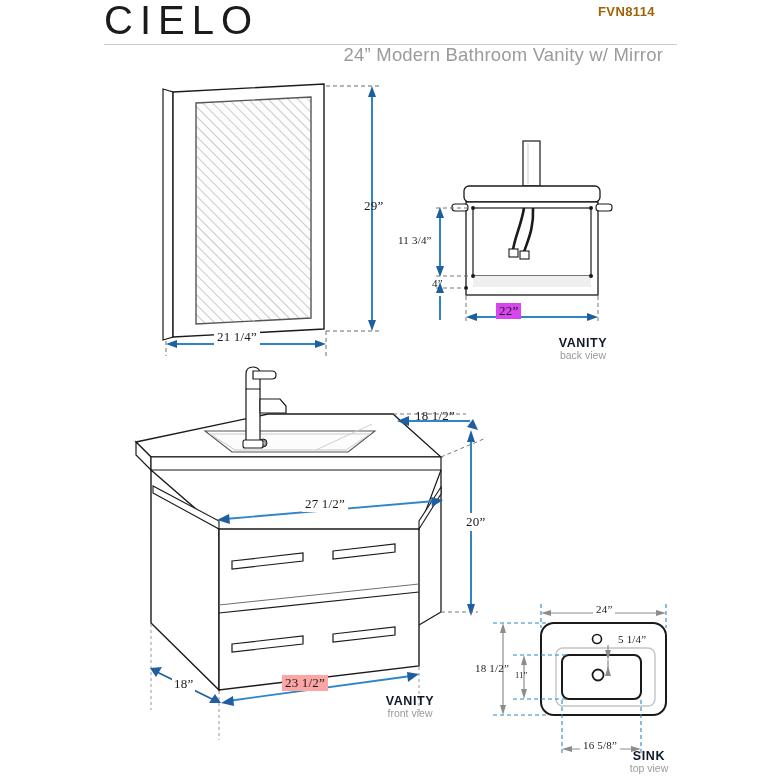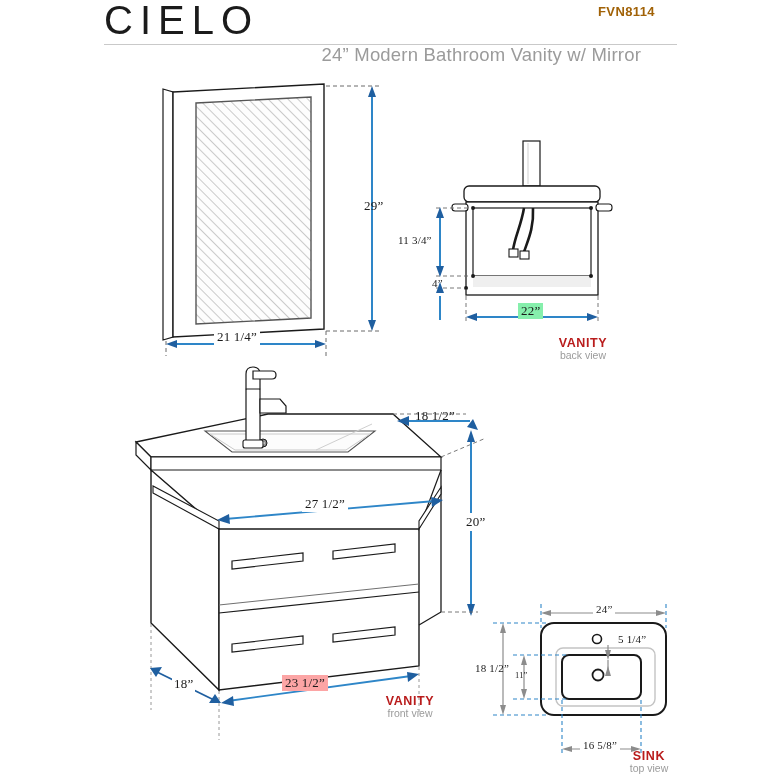--- a/index.html
+++ b/index.html
@@ -8,26 +8,26 @@
   .sheet{position:absolute;left:0;top:0;width:759px;height:781px;}
   svg{display:block;}
   .abs{position:absolute;}
 
   
   #brand-title{left:104px;top:-2px;font-size:40px;letter-spacing:7px;
      font-weight:300;color:#1b1b1b;font-family:"Liberation Sans",sans-serif;}
   #part-number{right:104px;top:4px;font-size:13px;font-weight:bold;
      color:#a16207;letter-spacing:.4px;}
   #header-rule{left:104px;top:44px;width:573px;height:1px;background:#c9c9c9;}
-  #product-subtitle{right:118px;top:44px;font-size:18.5px;color:#9b9b9b;
+  #product-subtitle{right:96px;top:44px;font-size:18.5px;color:#9b9b9b;
      font-weight:300;letter-spacing:.2px;}
 
   
   .caption{text-align:center;line-height:1.12;}
-  .caption .t{font-size:12.5px;font-weight:bold;color:#b91c1c;letter-spacing:.6px;}
+  .caption .t{font-size:12.5px;font-weight:bold;color:#0f172a;letter-spacing:.6px;}
   .caption .s{font-size:10.5px;color:#9b9b9b;font-weight:300;}
 
   
   .dim{position:absolute;font-size:13px;color:#1a1a1a;white-space:nowrap;
        font-family:Liberation Serif, serif;letter-spacing:.2px;}
   .dim.sm{font-size:11px;margin-left:8px;}
   .dim.xs{font-size:8.5px;}
 </style>
 </head>
 <body>
@@ -238,21 +238,21 @@
       <polygon points="562,749 572,746 572,752" fill="#8c8c8c"></polygon>
       <polygon points="641,749 631,746 631,752" fill="#8c8c8c"></polygon>
     </g>
   </svg>
 
   <div class="dim" style="left:364px;top:198px">29”</div>
   <div class="dim" style="left:214px;top:329px;background:#fff;padding:0 3px">21 1/4”</div>
 
   <div class="dim sm" style="left:390px;top:234px">11 3/4”</div>
   <div class="dim sm" style="left:424px;top:277px">4”</div>
-  <div class="dim" style="left:518px;top:303px;background:#86efac;padding:0 3px">22”</div>
+  <div class="dim" style="left:496px;top:303px;background:#d946ef;padding:0 3px">22”</div>
 
   <div class="dim" style="left:415px;top:408px">18 1/2”</div>
   <div class="dim" style="left:302px;top:496px;background:#fff;padding:0 3px">27 1/2”</div>
   <div class="dim" style="left:463px;top:513px;background:#fff;padding:1px 3px">20”</div>
   <div class="dim" style="left:172px;top:676px;background:#fff;padding:0 2px">18”</div>
   <div class="dim" style="left:282px;top:675px;background:#fca5a5;padding:0 3px">23 1/2”</div>
 
   <div class="dim sm" style="left:585px;top:603px;background:#fff;padding:0 3px">24”</div>
   <div class="dim sm" style="left:610px;top:633px">5 1/4”</div>
   <div class="dim sm" style="left:467px;top:662px">18 1/2”</div>

